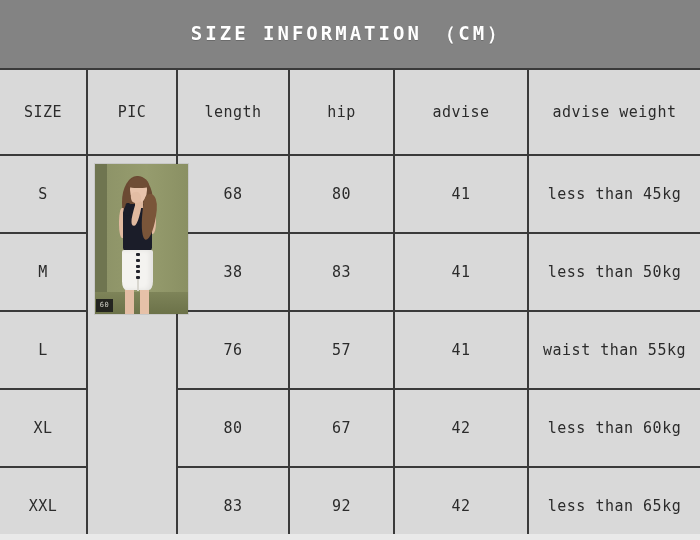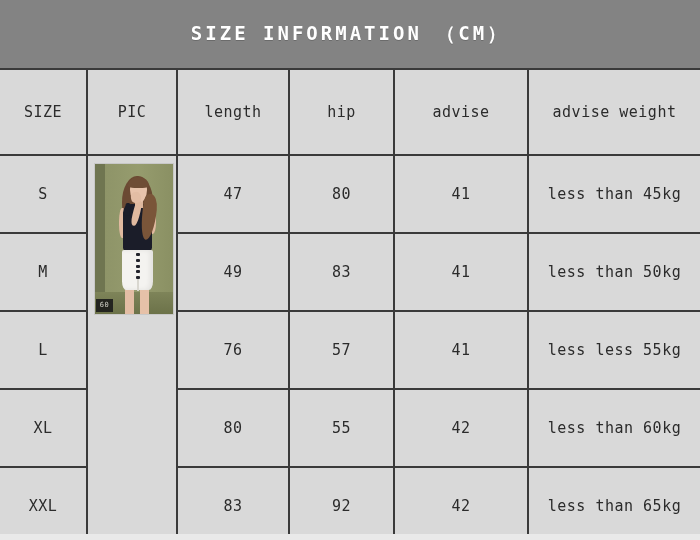--- a/index.html
+++ b/index.html
@@ -104,20 +104,21 @@
   
   .photo {
     position: absolute;
     left: 7px;
     top: 8px;
     width: 78px;
     height: 150px;
     overflow: hidden;
     background: #8d9366;
     box-shadow: 0 0 0 1px rgba(0,0,0,0.08);
+    padding-left: 15px;
   }
   
   .ph-bg {
     position: absolute; inset: 0;
     background:
       linear-gradient(90deg,
         #6f7550 0%, #6f7550 13%,
         #8e9468 13%, #969c6e 55%,
         #8a9063 100%);
   }
@@ -290,46 +291,46 @@
             <div class="ph-face"></div>
             <div class="ph-fringe"></div>
             <div class="ph-hair-strand"></div>
             <div class="ph-forearm"></div>
             <div class="ph-hand"></div>
             <div class="ph-watermark">
               <span>60</span>
             </div>
           </div>
         </td>
-        <td>47</td>
+        <td>68</td>
         <td>80</td>
         <td>41</td>
         <td class="cell-weight">less than 45kg</td>
       </tr>
 
       <tr class="data-row">
         <td>M</td>
-        <td>49</td>
+        <td>38</td>
         <td>83</td>
         <td>41</td>
         <td class="cell-weight">less than 50kg</td>
       </tr>
 
       <tr class="data-row">
         <td>L</td>
         <td>76</td>
         <td>57</td>
         <td>41</td>
-        <td class="cell-weight">less less 55kg</td>
+        <td class="cell-weight">waist than 55kg</td>
       </tr>
 
       <tr class="data-row">
         <td>XL</td>
         <td>80</td>
-        <td>55</td>
+        <td>67</td>
         <td>42</td>
         <td class="cell-weight">less than 60kg</td>
       </tr>
 
       <tr class="data-row last-row">
         <td>XXL</td>
         <td>83</td>
         <td>92</td>
         <td>42</td>
         <td class="cell-weight">less than 65kg</td>

